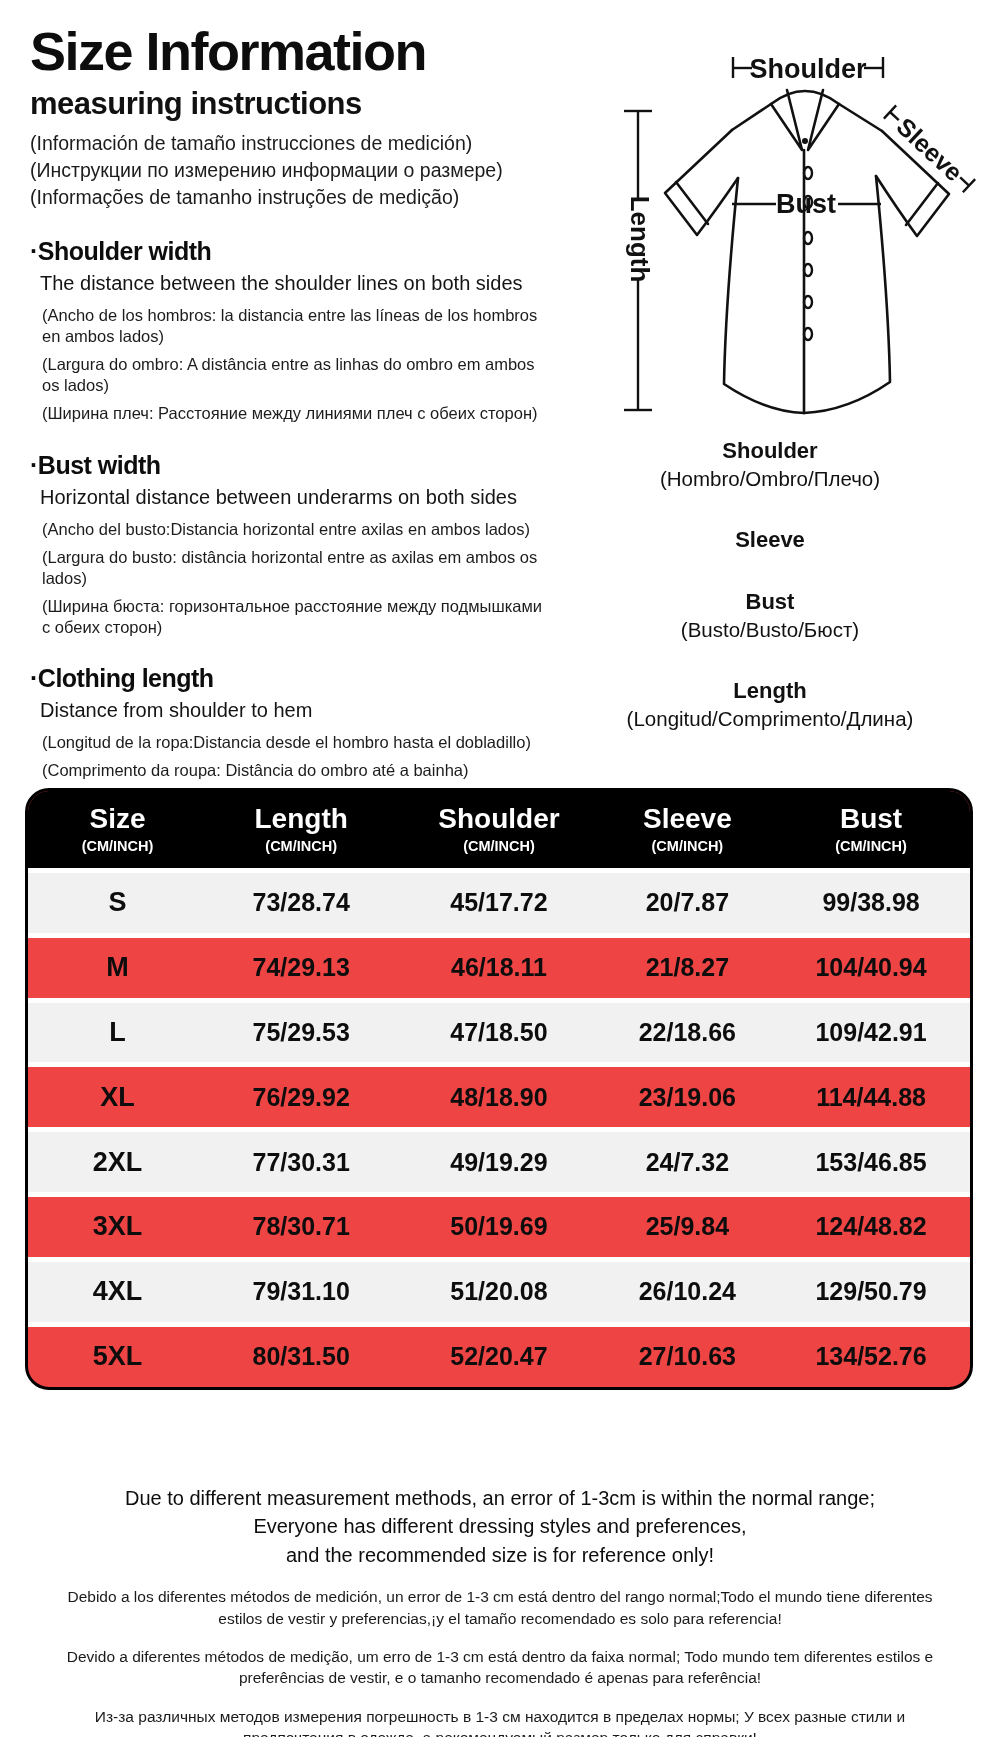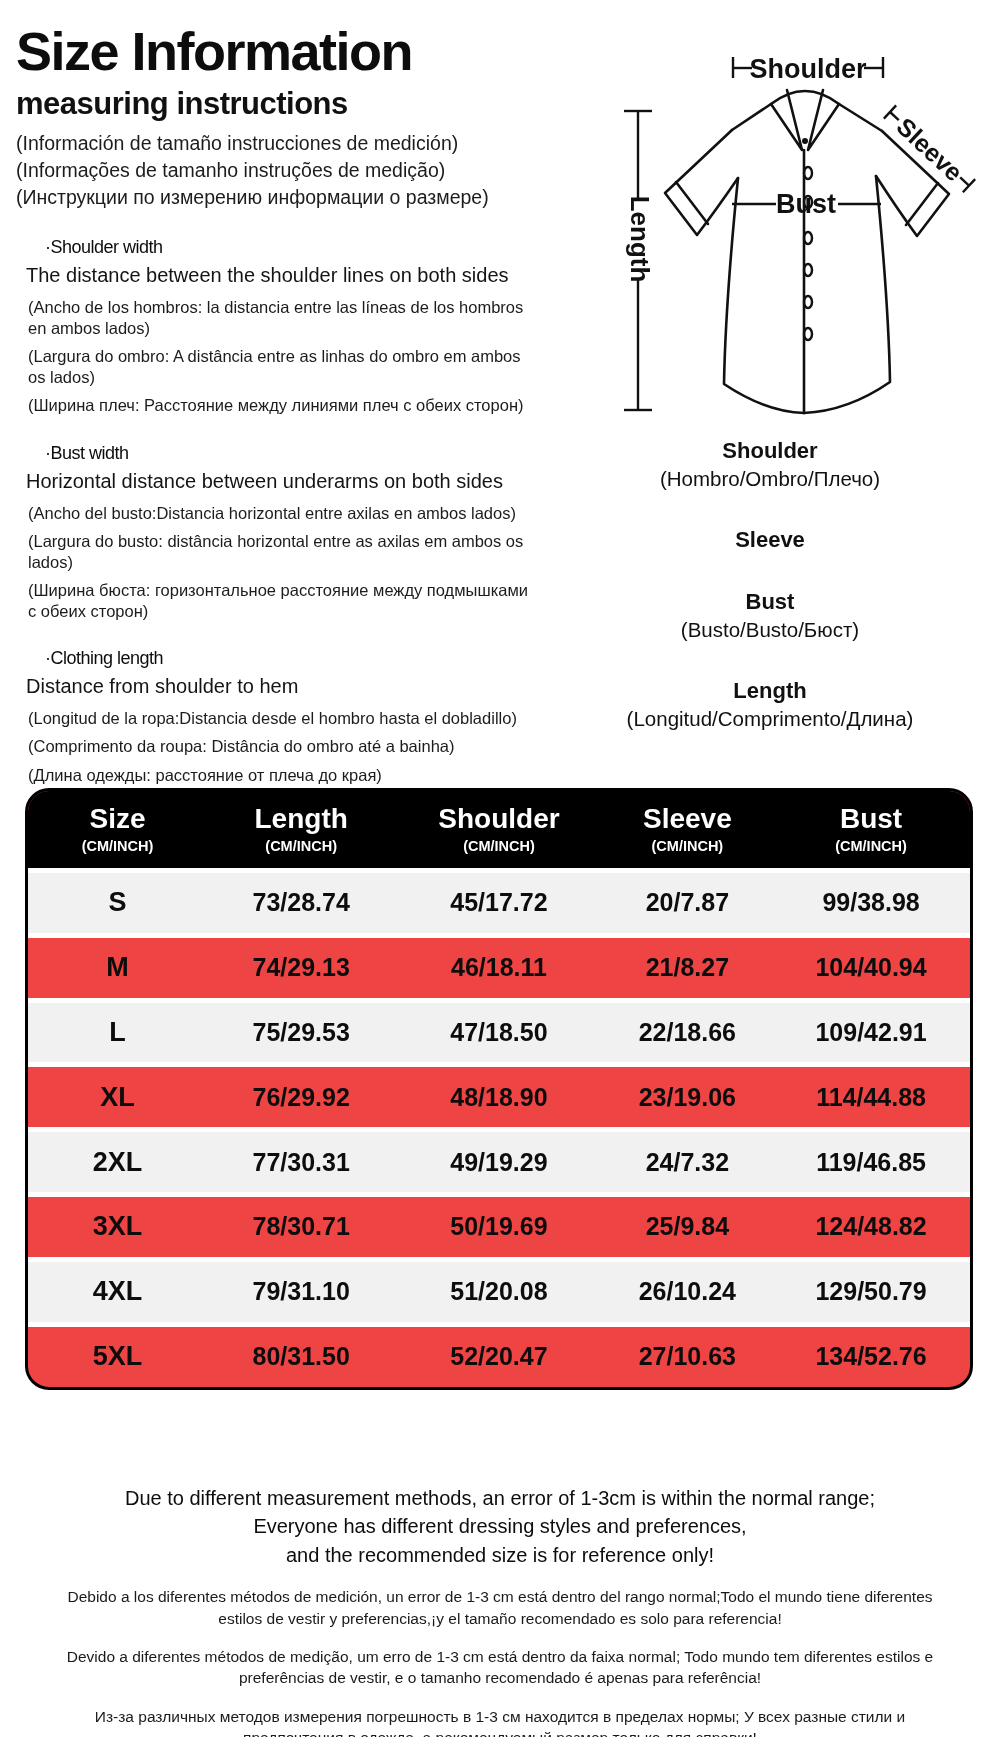--- a/index.html
+++ b/index.html
@@ -3,28 +3,28 @@
 <meta charset="utf-8">
 <style>
   html,body { margin:0; padding:0; background:#888; }
   .page {
     position:relative; width:1000px; height:1737px; margin:0 auto;
     background:#ffffff; color:#111;
     font-family:"Liberation Sans", sans-serif;
     overflow:hidden;
   }
   
-  .header { position:absolute; left:16px; top:24px; width:520px; }
+  .header { position:absolute; left:30px; top:24px; width:520px; }
   .title { font-size:54px; font-weight:bold; letter-spacing:-1.5px; line-height:1.02; color:#0d0d0d; }
   .subtitle { font-size:31px; font-weight:bold; letter-spacing:-0.5px; margin-top:7px; }
   .hdr-trans { font-size:19.5px; line-height:1.34; margin-top:8px; color:#1c1c1c; }
   .hdr-trans div { margin-top:1px; }
 
   .section { margin-top:27px; }
-  .sec-heading { font-size:18px; font-weight:normal; letter-spacing:-0.5px; color:#0d0d0d;margin-left:29px; }
+  .sec-heading { font-size:25px; font-weight:bold; letter-spacing:-0.5px; color:#0d0d0d; }
   .sec-desc { font-size:20px; margin:6px 0 10px 10px; color:#141414; }
   .sec-trans { font-size:16.5px; line-height:1.24; margin:8px 0 0 12px; color:#1c1c1c; }
 
   
   .diagram { position:absolute; left:540px; top:28px; width:460px; }
   .diagram svg { display:block; }
   .legend { margin-top:14px; text-align:center; }
   .legend-group { margin-bottom:36px; }
   .legend-name { font-size:22px; font-weight:bold; }
   .legend-trans { font-size:20.5px; margin-top:3px; }
@@ -59,22 +59,22 @@
 </head>
 <body>
 
 <div class="page">
 
   <div class="header">
     <div class="title">Size Information</div>
     <div class="subtitle">measuring instructions</div>
     <div class="hdr-trans">
       <div>(Información de tamaño instrucciones de medición)</div>
+      <div>(Инструкции по измерению информации о размере)</div>
       <div>(Informações de tamanho instruções de medição)</div>
-      <div>(Инструкции по измерению информации о размере)</div>
     </div>
 
     <div class="section">
       <div class="sec-heading">·Shoulder width</div>
       <div class="sec-desc">The distance between the shoulder lines on both sides</div>
       <div class="sec-trans">(Ancho de los hombros: la distancia entre las líneas de los hombros en ambos lados)</div>
       <div class="sec-trans">(Largura do ombro: A distância entre as linhas do ombro em ambos os lados)</div>
       <div class="sec-trans">(Ширина плеч: Расстояние между линиями плеч с обеих сторон)</div>
     </div>
 
@@ -232,21 +232,21 @@
       <div>76/29.92</div>
       <div>48/18.90</div>
       <div>23/19.06</div>
       <div>114/44.88</div>
     </div>
     <div class="trow alt">
       <div class="size-cell">2XL</div>
       <div>77/30.31</div>
       <div>49/19.29</div>
       <div>24/7.32</div>
-      <div>119/46.85</div>
+      <div>153/46.85</div>
     </div>
     <div class="trow">
       <div class="size-cell">3XL</div>
       <div>78/30.71</div>
       <div>50/19.69</div>
       <div>25/9.84</div>
       <div>124/48.82</div>
     </div>
     <div class="trow alt">
       <div class="size-cell">4XL</div>

